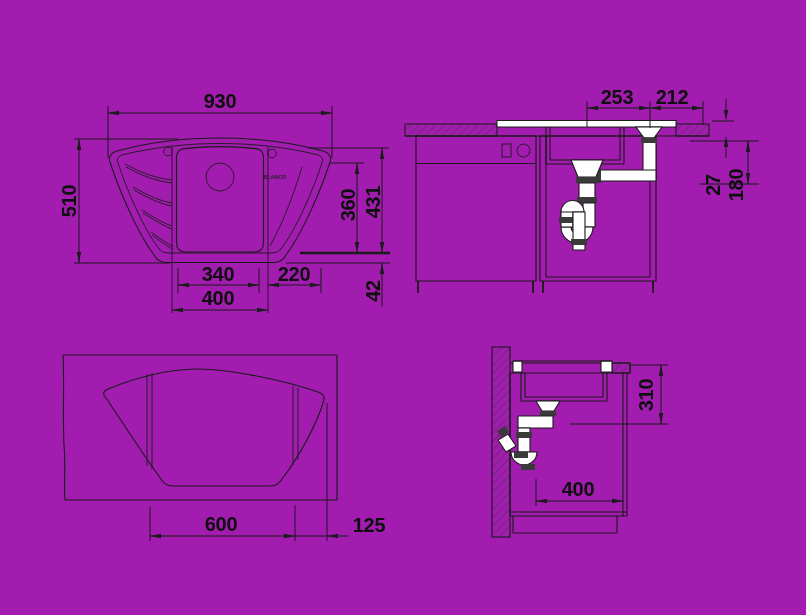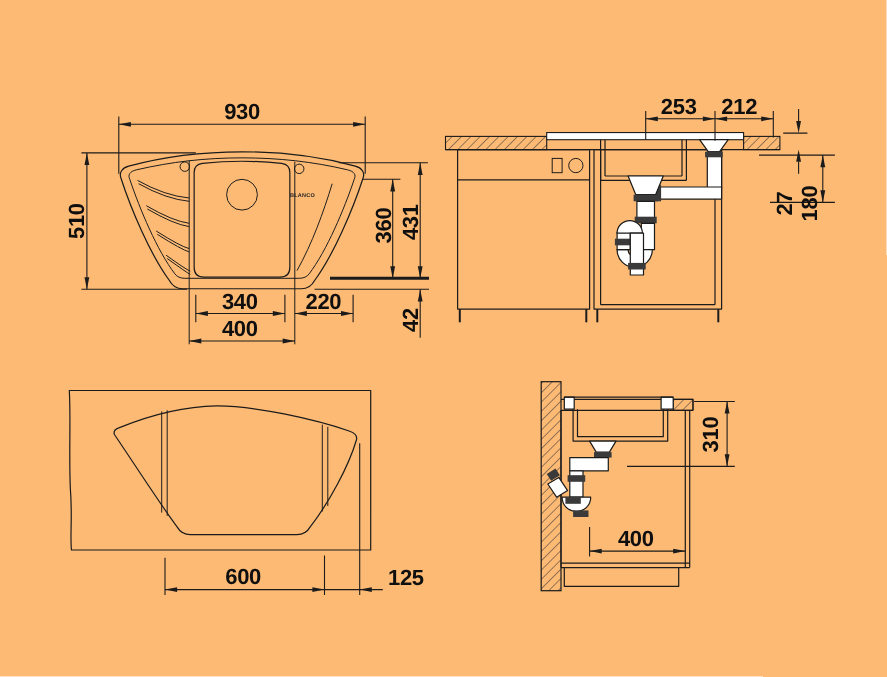--- a/index.html
+++ b/index.html
@@ -1,16 +1,16 @@
 <!DOCTYPE html>
 <html><head>
 <meta charset="utf-8">
 <style>
   html,body{margin:0;padding:0;background:#ffffff;}
-  #stage{position:relative;width:806px;height:615px;background:#fdba74;overflow:hidden;
+  #stage{position:relative;width:806px;height:615px;background:#a21caf;overflow:hidden;
          font-family:"Liberation Sans",sans-serif;}
   svg{position:absolute;left:0;top:0;}
   .ln{stroke:#1b1b1b;stroke-width:1.1;fill:none;stroke-linejoin:round;}
   .lnthin{stroke:#1b1b1b;stroke-width:0.9;fill:none;}
   .dim{stroke:#1b1b1b;stroke-width:1;fill:none;}
   .thick{stroke:#1b1b1b;stroke-width:2.6;fill:none;}
   .arr{fill:#1b1b1b;stroke:none;}
   .pipe{fill:#ffffff;stroke:#1b1b1b;stroke-width:1.1;stroke-linejoin:round;}
   .collar{fill:#3a3a3a;stroke:none;}
   .w2{stroke-width:1.8;}

